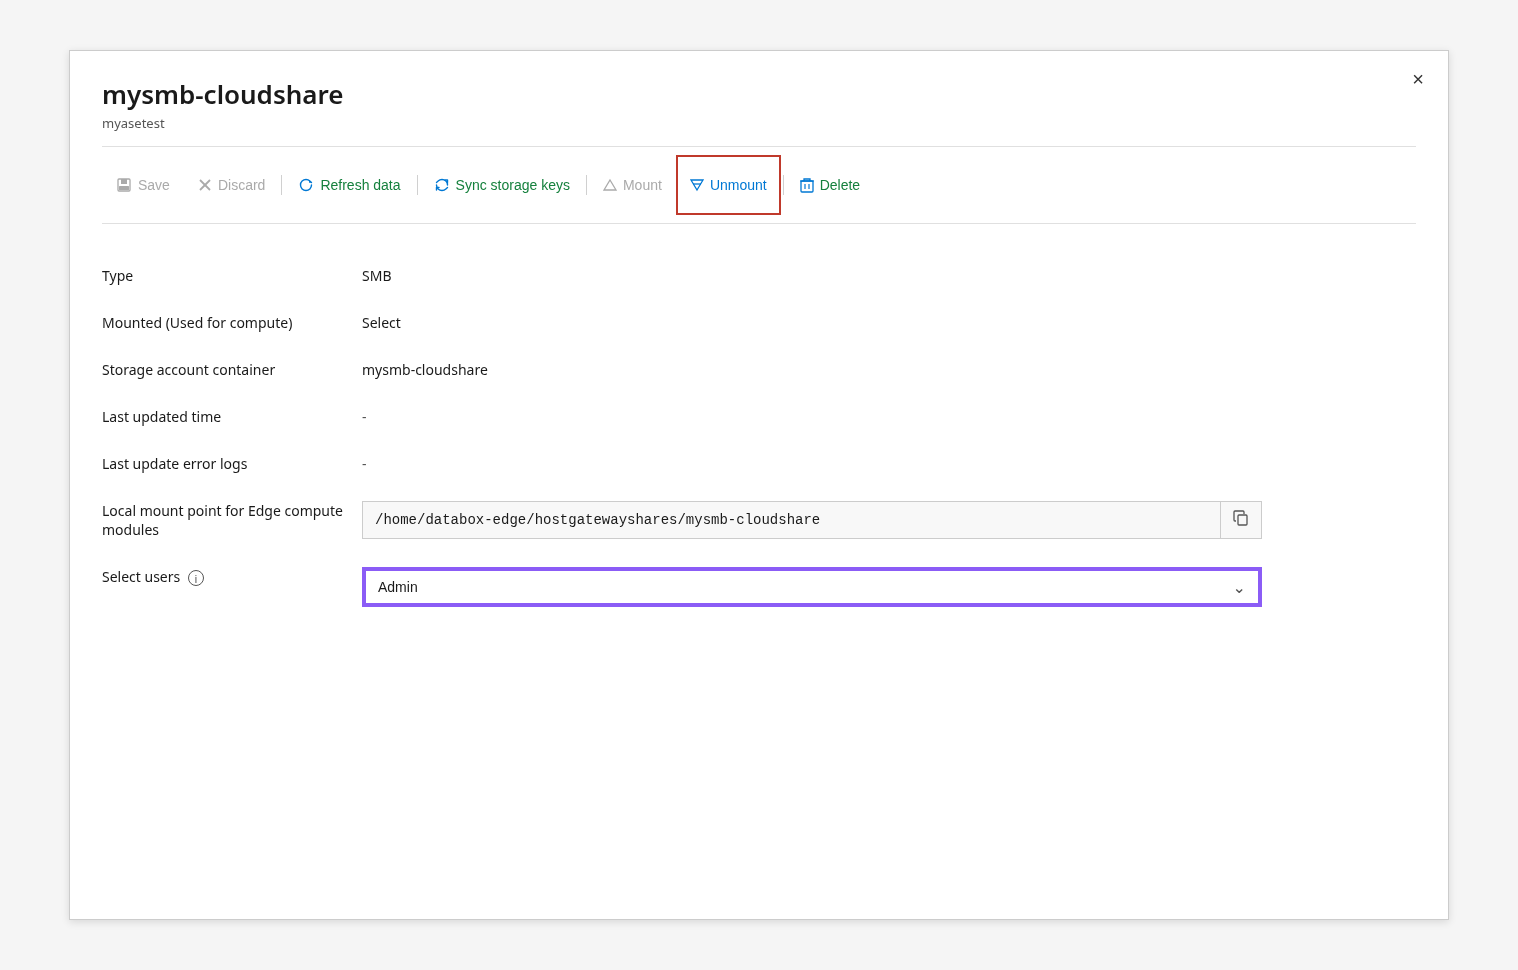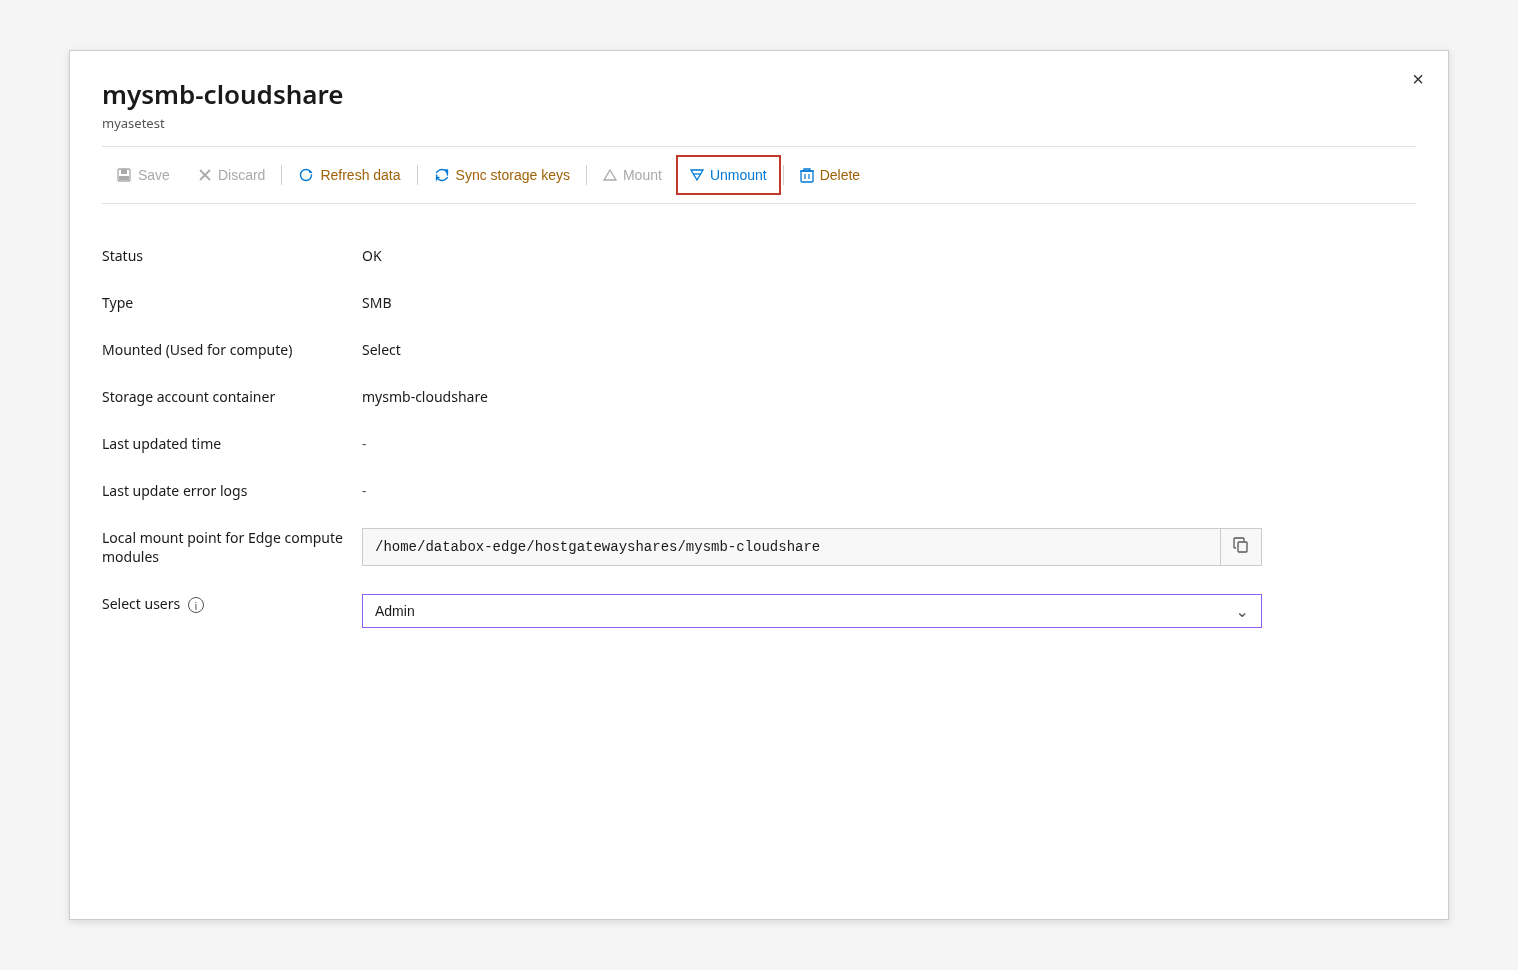--- a/index.html
+++ b/index.html
@@ -54,36 +54,36 @@
     }
     .toolbar-btn {
       display: flex;
       align-items: center;
       gap: 6px;
       background: none;
       border: none;
       cursor: pointer;
       padding: 6px 14px;
       font-size: 14px;
-      color: #a16207;
+      color: #15803d;
       white-space: nowrap;
     }
     .toolbar-btn.disabled {
       color: #aaa;
       cursor: default;
     }
     .toolbar-btn .btn-icon {
       font-size: 15px;
       display: flex;
       align-items: center;
     }
     .toolbar-btn.unmount-active {
       border: 2px solid #c0392b;
       color: #0078d4;
-      padding: 10px 12px;
+      padding: 20px 12px;
       align-items: center;
     }
     .toolbar-separator {
       width: 1px;
       height: 20px;
       background: #d0d0d0;
       margin: 0 2px;
     }
     .fields-table {
       width: 100%;
@@ -132,21 +132,21 @@
       border: none;
       border-left: 1px solid #ccc;
       padding: 8px 12px;
       cursor: pointer;
       color: #555;
       font-size: 16px;
     }
     .select-container {
       display: flex;
       align-items: center;
-      border: 1px solid #8b5cf6;
+      border: 4px solid #8b5cf6;
       background: #fff;
       width: 100%;
       max-width: 900px;
     }
     .select-field {
       flex: 1;
       background: transparent;
       border: none;
       padding: 8px 12px;
       font-size: 14px;
@@ -267,24 +267,20 @@
           <path d="M4 4V2h6v2" stroke="#0078d4" stroke-width="1.3" fill="none"></path>
         </svg>
       </span>
       <span>Delete</span>
     </button>
   </div>
 
   <table class="fields-table">
     <tbody>
 
-      <tr>
-        <td class="field-label">Status</td>
-        <td class="field-value">OK</td>
-      </tr>
 
       <tr>
         <td class="field-label">Type</td>
         <td class="field-value">SMB</td>
       </tr>
 
       <tr>
         <td class="field-label">Mounted (Used for compute)</td>
         <td class="field-value">Select</td>
       </tr>

